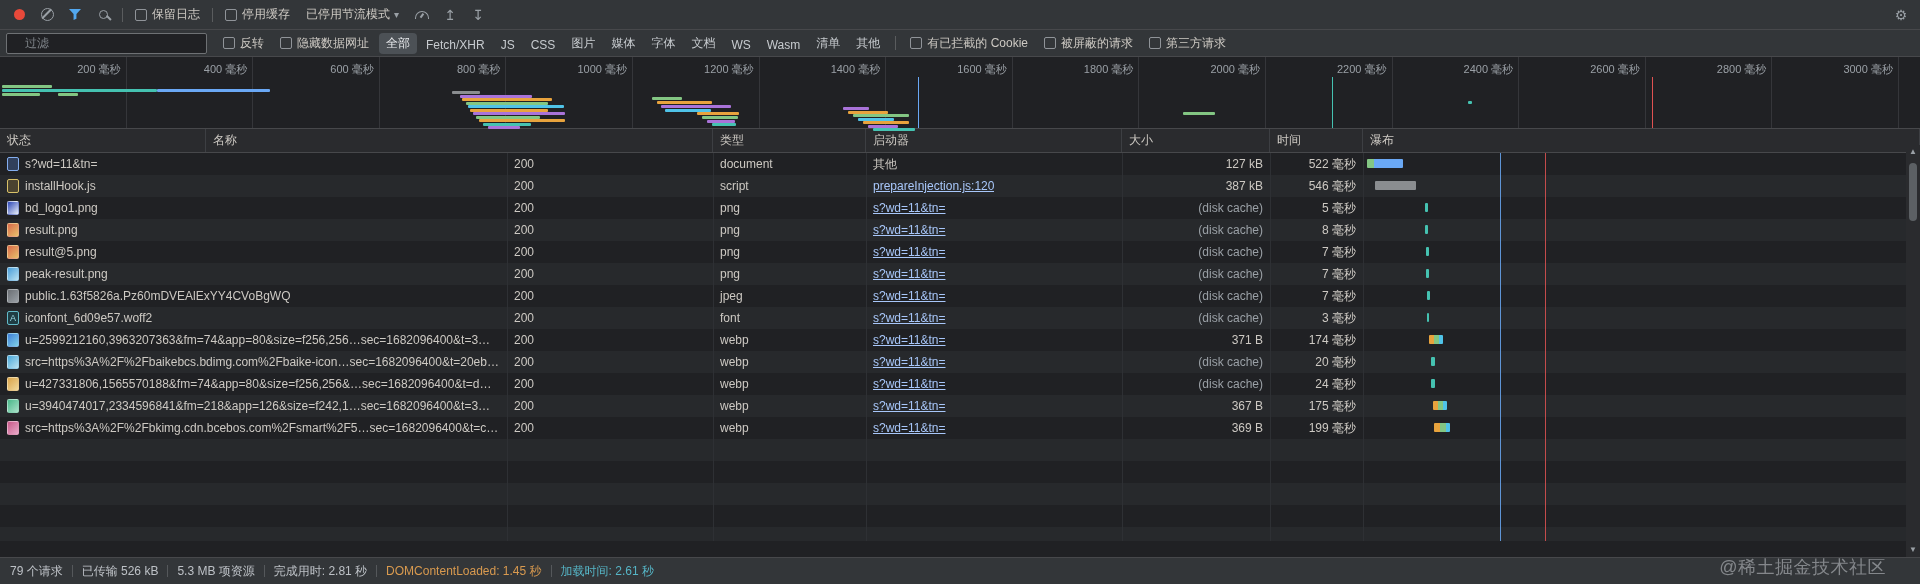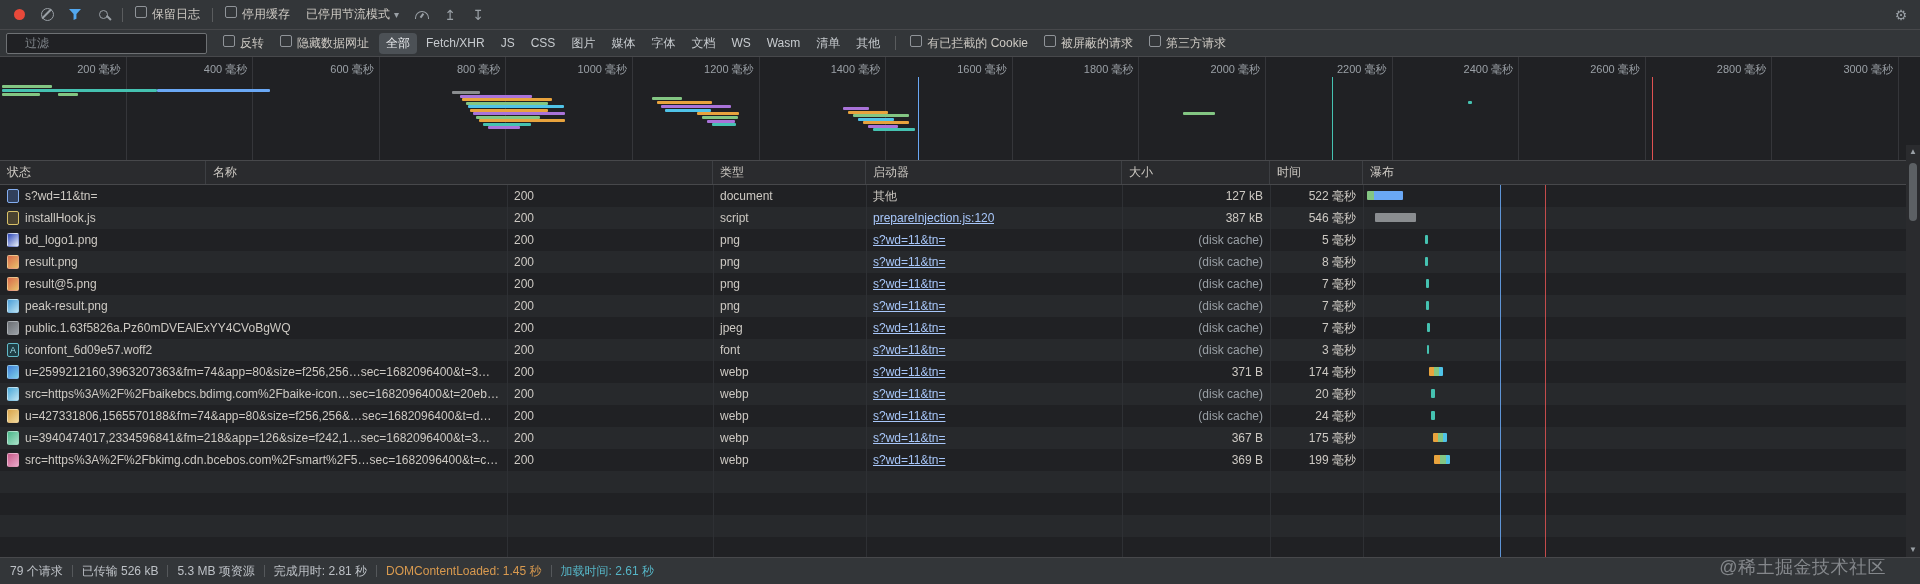--- a/index.html
+++ b/index.html
@@ -12,30 +12,30 @@
   .spacer{flex:1}
   .glyph{font-size:14px;color:#9aa0a6;line-height:1}
   .i-record{width:11px;height:11px;border-radius:50%;background:#e8493a}
   .i-clear{width:11px;height:11px;border-radius:50%;border:1.5px solid #9aa0a6;position:relative}
   .i-clear::after{content:"";position:absolute;left:-2px;top:4px;width:13px;height:1.5px;background:#9aa0a6;transform:rotate(-45deg)}
   .i-funnel{width:12px;height:11px;background:#52a8f0;clip-path:polygon(0 0,100% 0,62% 45%,62% 88%,38% 100%,38% 45%)}
   .i-search{width:7px;height:7px;border:1.5px solid #9aa0a6;border-radius:50%;position:relative}
   .i-search::after{content:"";position:absolute;left:6px;top:6px;width:6px;height:1.5px;background:#9aa0a6;transform:rotate(45deg)}
   .i-gauge{width:12px;height:7px;border:1.5px solid #9aa0a6;border-bottom:none;border-radius:12px 12px 0 0;position:relative}
   .i-gauge::after{content:"";position:absolute;left:5px;top:1px;width:1.5px;height:5px;background:#9aa0a6;transform:rotate(35deg)}
-  .cb{display:flex;gap:5px;margin:0 6px;cursor:pointer;flex:none;white-space:nowrap}
+  .cb{display:flex;align-items:center;gap:5px;margin:0 6px;cursor:pointer;flex:none;white-space:nowrap}
   .cb .box{width:12px;height:12px;border:1px solid #909499;border-radius:2px;background:transparent;flex:none;box-sizing:border-box}
   .select{display:flex;align-items:center;gap:4px;margin:0 8px;cursor:pointer;white-space:nowrap}
   .caret{font-size:10px;color:#9aa0a6}
   .filter-input{width:163px;height:17px;background:#202124;border:1px solid #6e7174;border-radius:2px;color:#cdc9c3;font:inherit;padding:1px 18px;margin-right:6px;box-sizing:content-box}
   .filter-input::placeholder{color:#80868b}
-  .pill-list{display:flex;align-items:center;gap:2px}
+  .pill-list{display:flex;align-items:flex-end;gap:2px}
   .pill{padding:2px 7px;border-radius:4px;cursor:pointer;white-space:nowrap;color:#c7cbcf}
   .pill.sel{background:#4c5156;color:#e8eaed}
-  .overview{position:relative;height:104px;border-bottom:1px solid #47484b;box-sizing:border-box;background:#202124;cursor:col-resize}
+  .overview{position:relative;height:72px;border-bottom:1px solid #47484b;box-sizing:border-box;background:#202124;cursor:col-resize}
   .ov-grid{display:flex;height:100%}
   .ov-cell{flex:none;width:126.6px;border-right:1px solid #35363a;box-sizing:border-box}
   .ov-cell span{display:block;text-align:right;padding:5px 5px 0 0;font-size:11px;color:#9aa0a6;white-space:nowrap}
   .ov-layer{position:absolute;inset:0;pointer-events:none}
   .ov-bar{position:absolute;height:3px;border-radius:1px}
   .ov-line{position:absolute;top:20px;bottom:0;width:1px}
   .thead{display:flex;height:24px;background:#2a2b2e;border-bottom:1px solid #47484b;box-sizing:border-box;align-items:stretch}
   .th{box-sizing:border-box;padding:0 7px;border-right:1px solid #3d3f43;display:flex;align-items:center;white-space:nowrap;overflow:hidden;cursor:pointer;flex:none}
   .tbody{position:relative;height:388px;overflow:hidden;background:repeating-linear-gradient(#202124 0 22px,#27292c 22px 44px)}
   .colline{position:absolute;top:0;bottom:0;width:1px;background:#2e3034}

